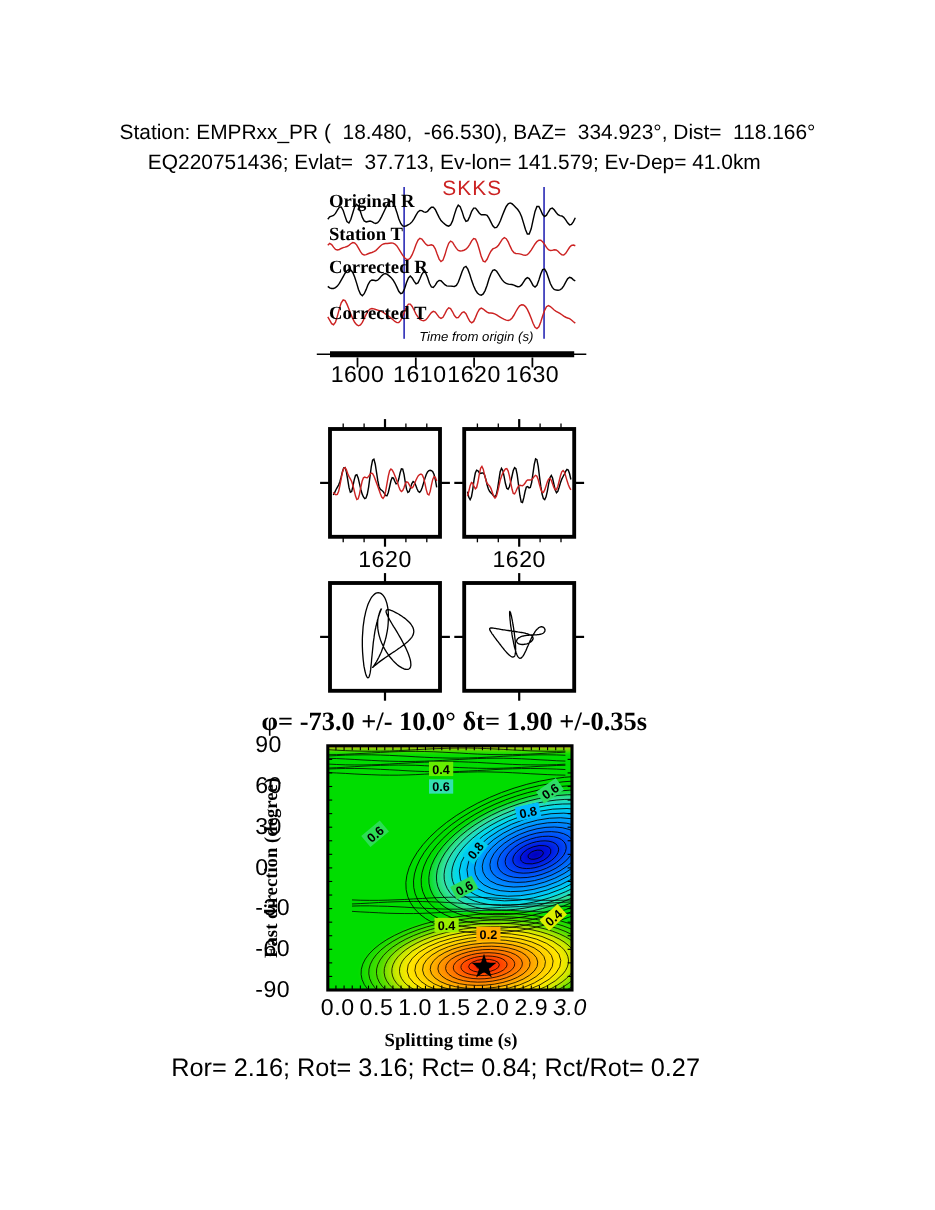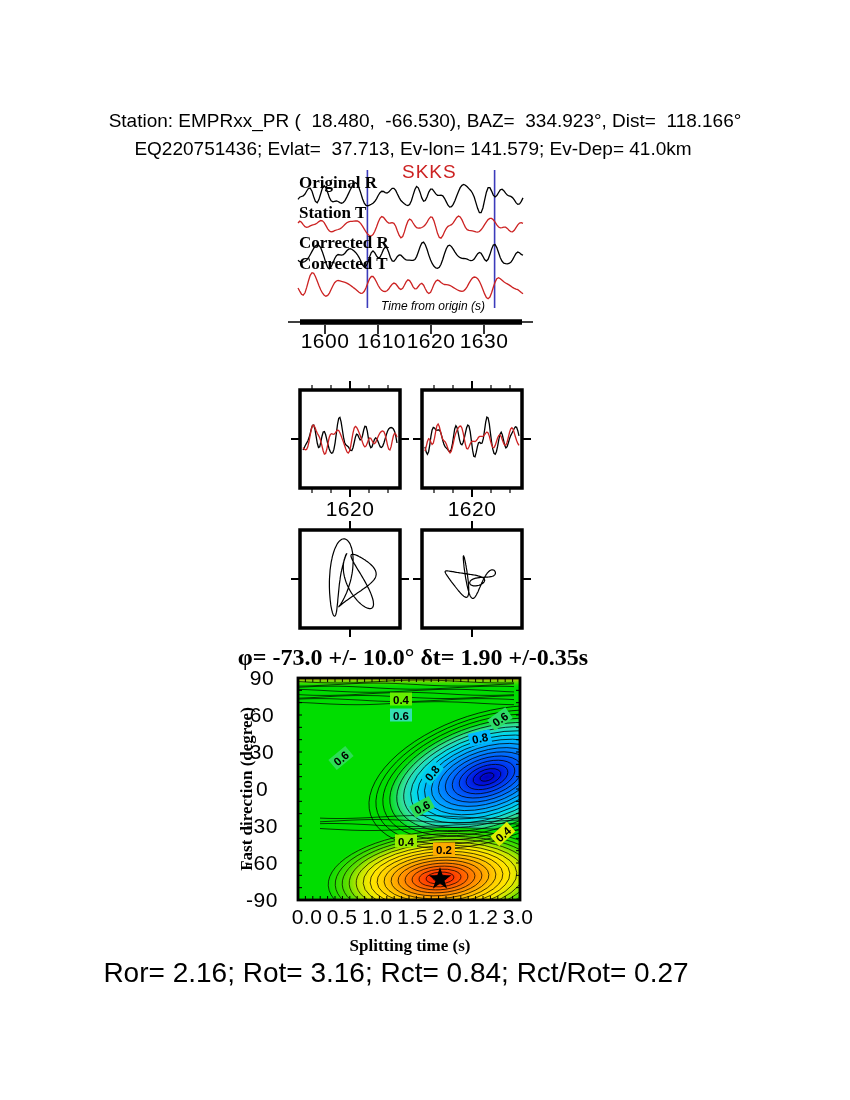--- a/index.html
+++ b/index.html
@@ -9,22 +9,22 @@
   .t{position:absolute;white-space:pre;line-height:1.15;}
   .ctr{transform:translateX(-50%);}
   .hdr{font-size:19px;}
   .num{font-size:21px;letter-spacing:0.5px;}
   .serifb{font-family:"Liberation Serif",serif;font-weight:bold;}
   .tracelab{font-size:17px;}
   .phase{font-size:19px;color:#cc2222;letter-spacing:1px;}
   .axlab{font-size:12px;font-style:italic;}
   .ctitle{font-size:24px;}
   .ylab{transform:translate(-50%,-50%) rotate(-90deg);transform-origin:center;}
-  .foot{font-size:28px;}
-  .ytick{text-align:center;width:60px;}
+  .foot{font-size:23px;}
+  .ytick{text-align:left;width:60px;}
   .xtick{text-align:center;width:56px;}
 </style>
 </head>
 <body>
 
 <div class="page">
 
   <svg id="fig" width="850" height="1100" viewBox="0 0 850 1100">
     <g id="g-wave">
         <line x1="367.4" y1="170" x2="367.4" y2="308" stroke="#3b3bbb" stroke-width="1.6"></line>
@@ -316,21 +316,21 @@
   </svg>
 
   <div class="t hdr ctr" style="left:425px;top:110px;">Station: EMPRxx_PR (  18.480,  -66.530), BAZ=  334.923°, Dist=  118.166°</div>
   <div class="t hdr ctr" style="left:413px;top:138px;">EQ220751436; Evlat=  37.713, Ev-lon= 141.579; Ev-Dep= 41.0km</div>
 
   <div class="t phase" style="left:402px;top:161px;">SKKS</div>
 
   <div class="t serifb tracelab" style="left:299px;top:173px;">Original R</div>
   <div class="t serifb tracelab" style="left:299px;top:203px;">Station T</div>
   <div class="t serifb tracelab" style="left:299px;top:233px;">Corrected R</div>
-  <div class="t serifb tracelab" style="left:299px;top:254px;">Corrected T</div>
+  <div class="t serifb tracelab" style="left:299px;top:275px;">Corrected T</div>
 
   <div class="t axlab ctr" style="left:433px;top:300px;">Time from origin (s)</div>
 
   <div class="t serifb ctitle ctr" style="left:413px;top:644px;">φ= -73.0 +/- 10.0° δt= 1.90 +/-0.35s</div>
   <div class="t serifb tracelab ylab" style="left:247px;top:789px;">Fast direction (degree)</div>
   <div class="t serifb tracelab ctr" style="left:410px;top:936px;">Splitting time (s)</div>
 
   <div class="t foot ctr" style="left:396px;top:957px;">Ror= 2.16; Rot= 3.16; Rct= 0.84; Rct/Rot= 0.27</div>
 
 <div class="t num xtick" style="left:297px;top:329px;">1600</div>
@@ -344,15 +344,15 @@
     <div class="t num ytick" style="left:232px;top:740px;">30</div>
     <div class="t num ytick" style="left:232px;top:777px;">0</div>
     <div class="t num ytick" style="left:232px;top:814px;">-30</div>
     <div class="t num ytick" style="left:232px;top:851px;">-60</div>
     <div class="t num ytick" style="left:232px;top:888px;">-90</div>
     <div class="t num xtick" style="left:279px;top:905px;">0.0</div>
     <div class="t num xtick" style="left:314.2px;top:905px;">0.5</div>
     <div class="t num xtick" style="left:349.4px;top:905px;">1.0</div>
     <div class="t num xtick" style="left:384.6px;top:905px;">1.5</div>
     <div class="t num xtick" style="left:419.8px;top:905px;">2.0</div>
-    <div class="t num xtick" style="left:455px;top:905px;">1.2</div>
-    <div class="t num xtick" style="left:490.20000000000005px;top:905px;">3.0</div>
+    <div class="t num xtick" style="left:455px;top:905px;">2.9</div>
+    <div class="t num xtick" style="left:490.20000000000005px;top:905px;font-style:italic;">3.0</div>
   </div>
 
 </body></html>

